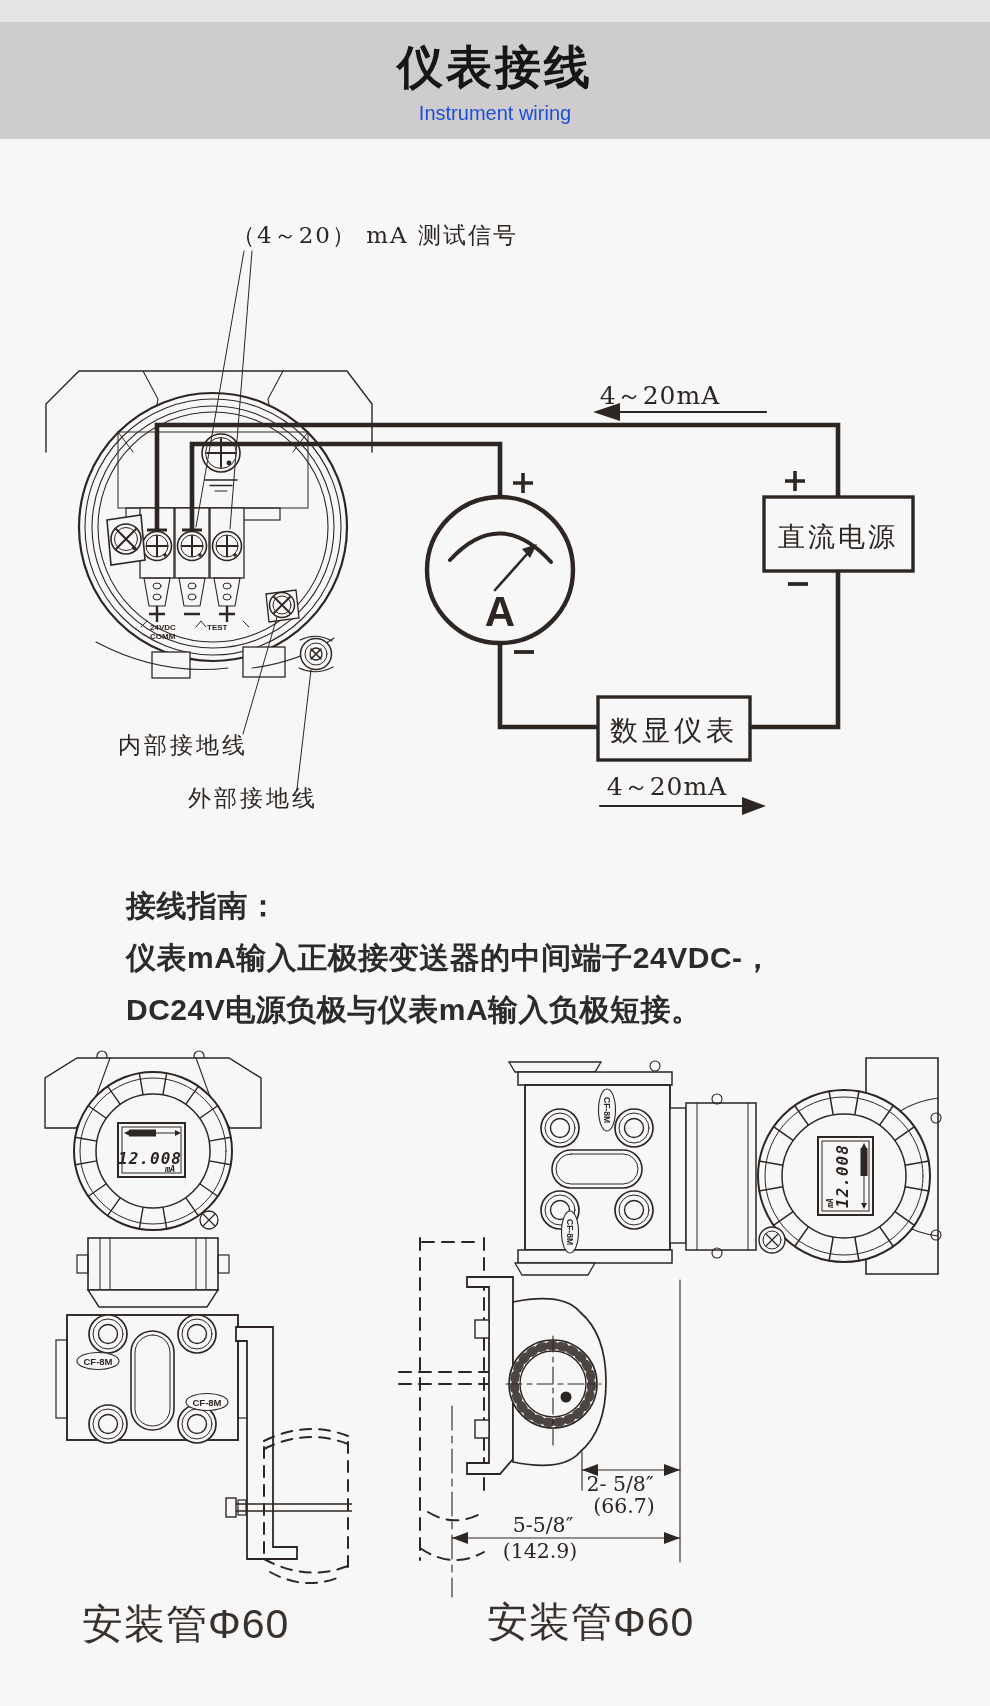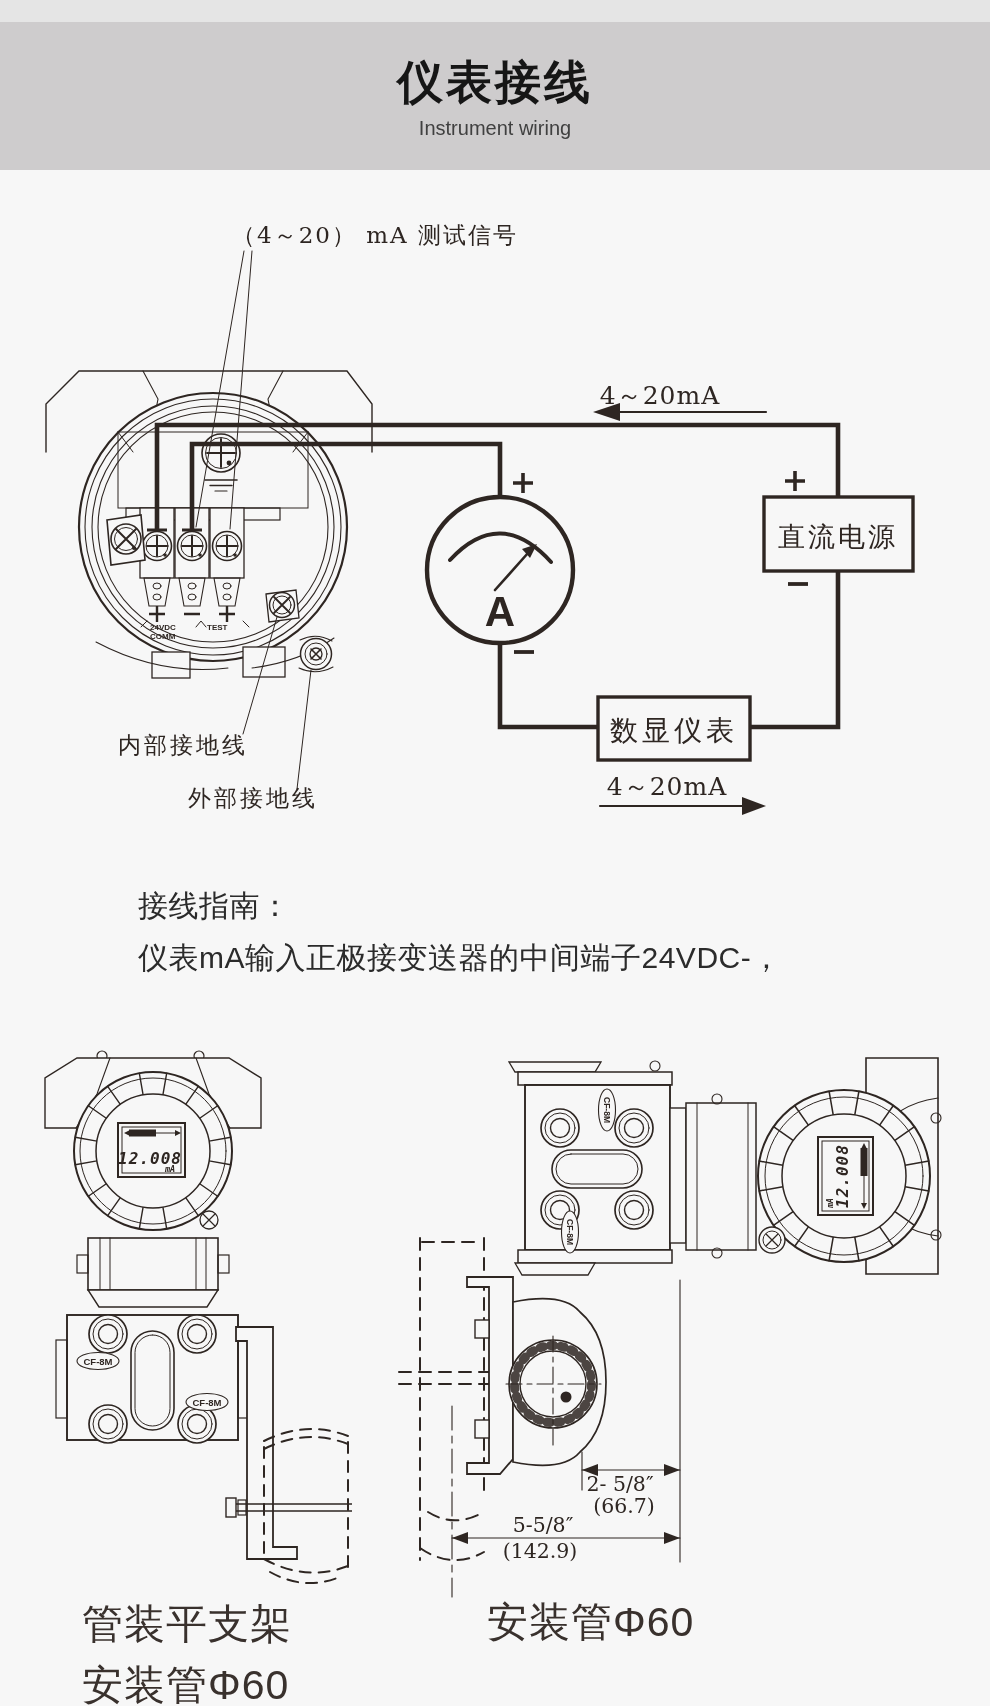--- a/index.html
+++ b/index.html
@@ -1,32 +1,32 @@
 <!DOCTYPE html>
 <html style="--bg: #f7f7f7; --ink: #2e2622; --banner: #cecccd; --strip: #e5e5e5; --text: #2b2b2b;"><head>
 <meta charset="utf-8">
 <style>
   html,body{margin:0;padding:0;background:#ddd;}
   .page{position:relative;width:990px;height:1706px;margin:0 auto;background:var(--bg,#f7f7f7);
         font-family:"Liberation Sans",sans-serif;overflow:hidden;}
   .strip{height:22px;background:var(--strip,#e5e5e5);}
-  .banner{height:148px;background:var(--banner,#cecccd);display:flex;flex-direction:column;
+  .banner{height:117px;background:var(--banner,#cecccd);display:flex;flex-direction:column;
           align-items:center;justify-content:center;}
   .title{font-size:46px;font-weight:700;color:#161616;letter-spacing:3px;}
-  .subtitle{font-size:20px;color:#404040;margin-top:3px;}
+  .subtitle{font-size:20px;color:#1d4ed8;margin-top:3px;}
   svg.art{position:absolute;left:0;top:0;}
   .ln{fill:none;stroke:var(--ink,#2e2622);stroke-linecap:round;}
   .sq{stroke-linecap:butt;}
   .bgf{fill:var(--bg,#f7f7f7);}
   .txt{fill:var(--ink,#2e2622);stroke:none;}
   .serif{font-family:"DejaVu Serif","Liberation Serif",serif;}
   .lcd{font-family:"DejaVu Sans Mono","Liberation Mono",monospace;font-weight:700;font-style:italic;}
   .tiny{font-family:"Liberation Sans",sans-serif;font-weight:700;}
   .letterA{font-family:"Liberation Sans",sans-serif;font-weight:600;}
-  .guide{position:absolute;left:138px;top:880px;font-size:30px;font-weight:400;
+  .guide{position:absolute;left:126px;top:880px;font-size:30px;font-weight:700;
          line-height:52px;color:var(--text,#2b2b2b);letter-spacing:0.5px;}
   .caption{position:absolute;font-size:41px;line-height:61px;color:#39312d;letter-spacing:1px;}
   .cap-left{left:82px;top:1594px;}
   .cap-right{left:487px;top:1592px;}
 </style>
 </head>
 <body>
 
 <div class="page">
 
@@ -337,23 +337,23 @@
       <text class="txt serif" x="620" y="1491" font-size="20.5" text-anchor="middle">2- 5/8″</text>
       <text class="txt serif" x="624" y="1513" font-size="20.5" text-anchor="middle">(66.7)</text>
       <text class="txt serif" x="543" y="1532" font-size="20.5" text-anchor="middle">5-5/8″</text>
       <text class="txt serif" x="540" y="1558" font-size="20.5" text-anchor="middle">(142.9)</text>
     </g>
   </svg>
 
   <div class="guide">
     <div>接线指南：</div>
     <div>仪表mA输入正极接变送器的中间端子24VDC-，</div>
+    <div>DC24V电源负极与仪表mA输入负极短接。</div>
   </div>
 
   <div class="caption cap-left">
-    <div>管装平支架</div>
     <div>安装管Φ60</div>
   </div>
   <div class="caption cap-right">
     <div>安装管Φ60</div>
   </div>
 
 </div>
 
 </body></html>

